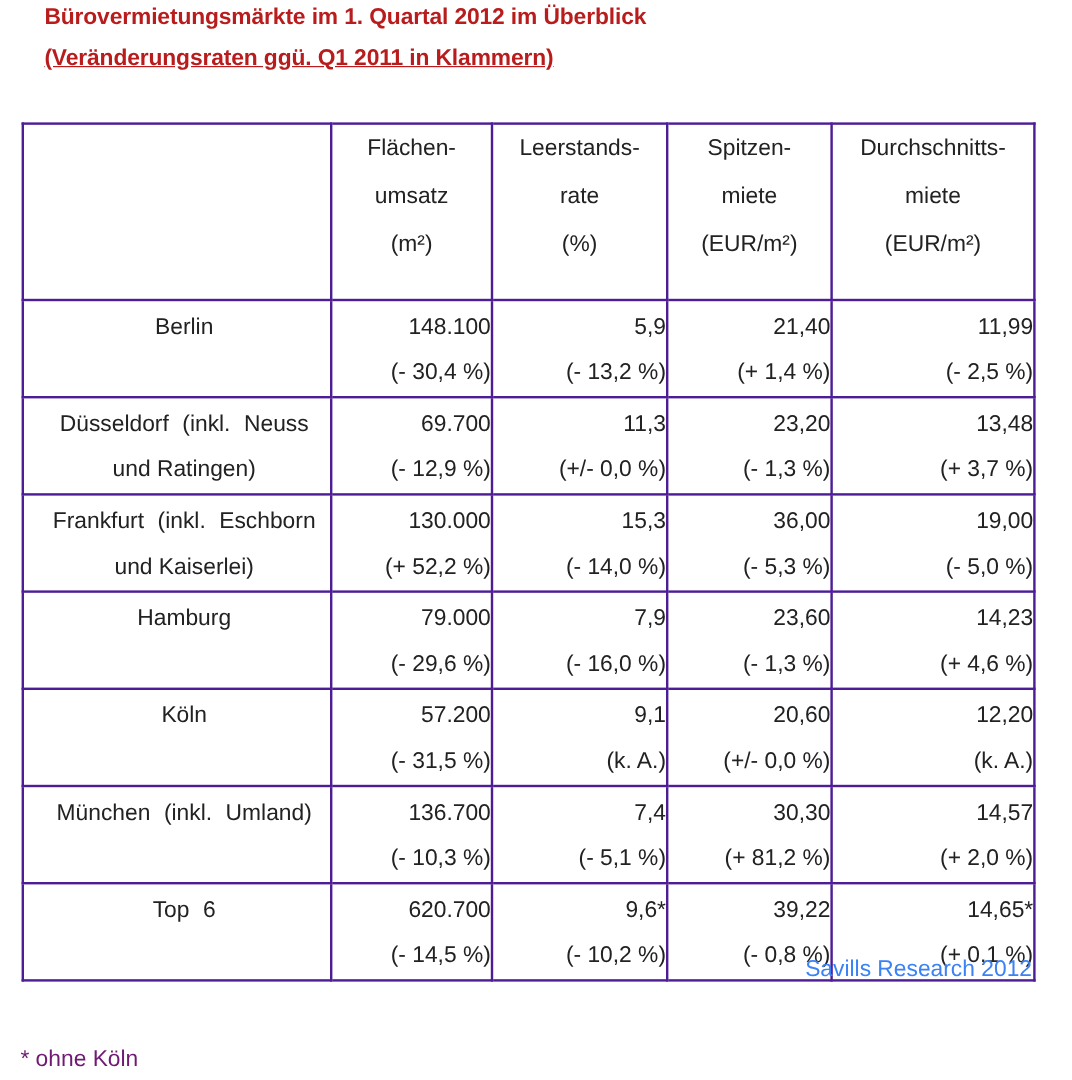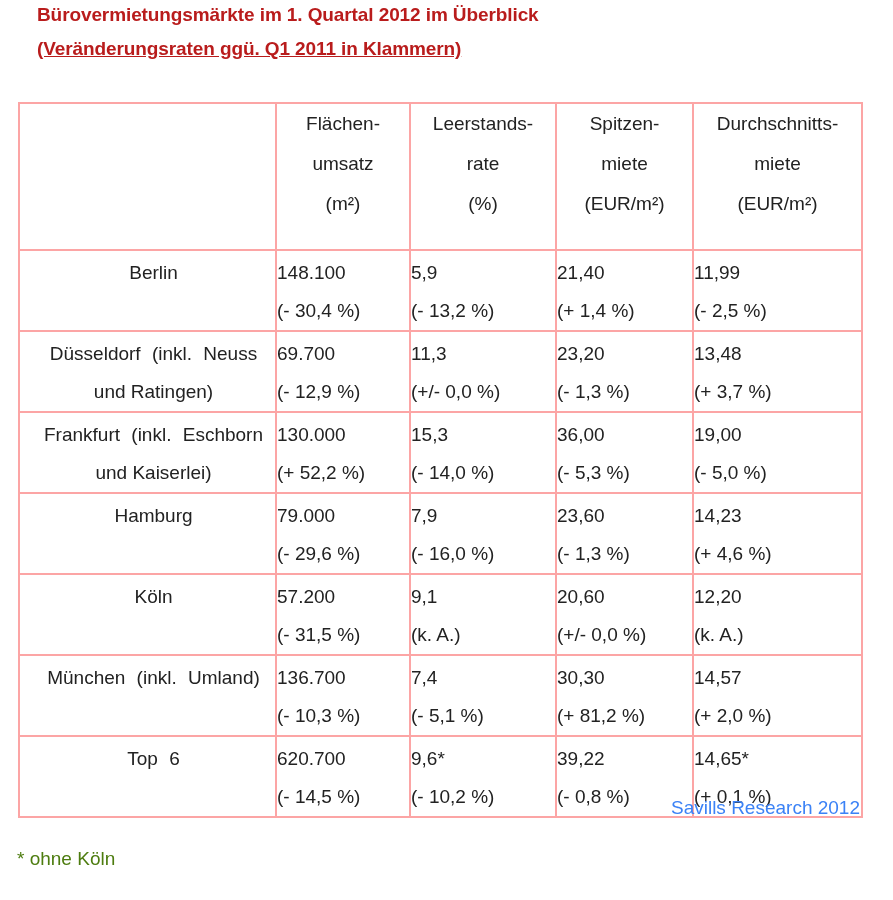--- a/index.html
+++ b/index.html
@@ -13,37 +13,37 @@
     color: #b91c1c; white-space: nowrap; letter-spacing: -0.1px; margin-left: 19px;
   }
   #title1 { top: 4px; }
   #title2 { top: 38px; text-decoration: underline; }
   table.grid {
     position: absolute; left: 18px; top: 102px;
     border-collapse: collapse; table-layout: fixed;
     width: 843px;
   }
   table.grid td, table.grid th {
-    border: 2px solid #fca5a5; padding: 0; vertical-align: top;
+    border: 2px solid #4c1d95; padding: 0; vertical-align: top;
     font-weight: normal; font-size: 19px; color: #222222;
   }
   table.grid th { height: 145px; }
   table.grid td { height: 76px; }
   .hdr { text-align: center; line-height: 40px; padding-top: 8px; }
   .hdr span { display: block; }
   .city { text-align: center; padding-left: 12px !important; line-height: 38px; padding-top: 3px !important; }
   .city span { display: block; }
   .city .l1 { word-spacing: 6px; }
-  .val { text-align: left; line-height: 38px; padding-top: 3px !important; }
+  .val { text-align: right; line-height: 38px; padding-top: 3px !important; }
   .val span { display: block; }
   .source {
     position: absolute; right: 33px; top: 797px; font-size: 19px; color: #3b82f6;
   }
   .footnote {
-    position: absolute; left: 17px; top: 848px; font-size: 19px; color: #4d7c0f;
+    position: absolute; left: 17px; top: 872px; font-size: 19px; color: #701a75;
   }
 </style>
 </head>
 <body>
 
 <div id="title1" class="title">Bürovermietungsmärkte im 1. Quartal 2012 im Überblick</div>
 <div id="title2" class="title">(Veränderungsraten ggü. Q1 2011 in Klammern)</div>
 
 <table class="grid">
   <colgroup>

